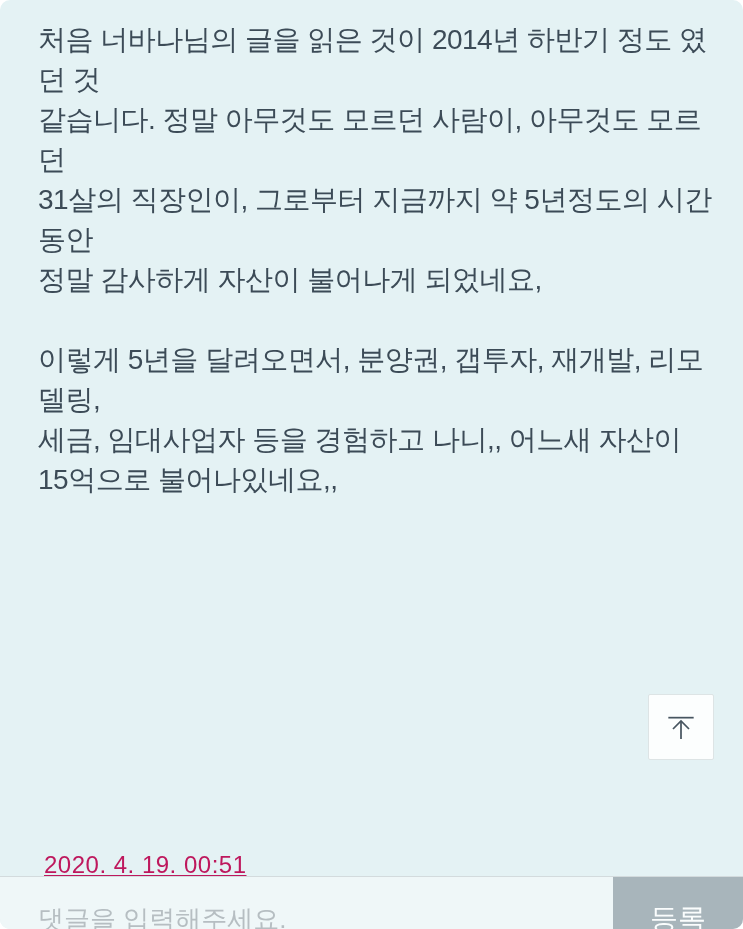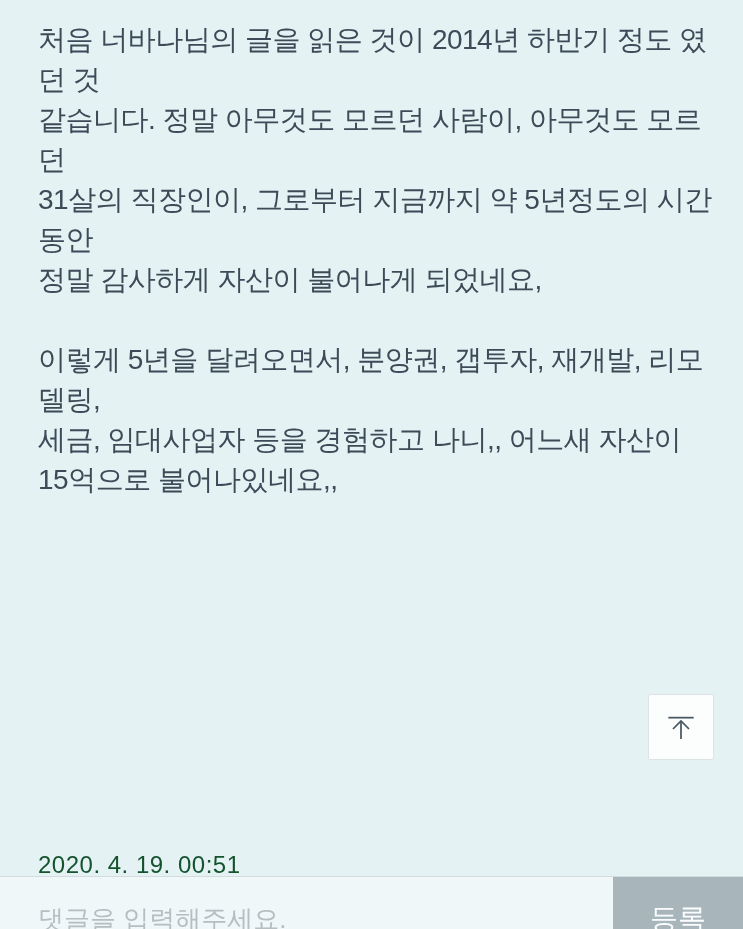--- a/index.html
+++ b/index.html
@@ -7,46 +7,48 @@
     padding: 0;
     background: #ffffff;
   }
   .page {
     position: relative;
     width: 743px;
     height: 929px;
     overflow: hidden;
     background: #e4f2f4;
     font-family: "Liberation Sans", sans-serif;
+    border-radius: 10px;
   }
   .comment-body {
     position: absolute;
     top: 20px;
     left: 38px;
     right: 28px;
     font-size: 28px;
     line-height: 40px;
     color: #3c4b57;
     letter-spacing: -0.5px;
   }
   .comment-body p {
     margin: 0 0 40px 0;
     white-space: pre-line;
   }
   .comment-body p:last-child {
     margin-bottom: 0;
   }
   .timestamp {
     position: absolute;
-    left: 38px;
+    left: 44px;
     top: 853px;
     font-size: 24px;
     line-height: 24px;
-    color: #14532d;
+    color: #be185d;
     letter-spacing: 0.5px;
+    text-decoration: underline;
   }
   .scroll-top {
     position: absolute;
     left: 648px;
     top: 694px;
     width: 66px;
     height: 66px;
     box-sizing: border-box;
     background: #fcfefe;
     border: 1px solid #dde4e5;

